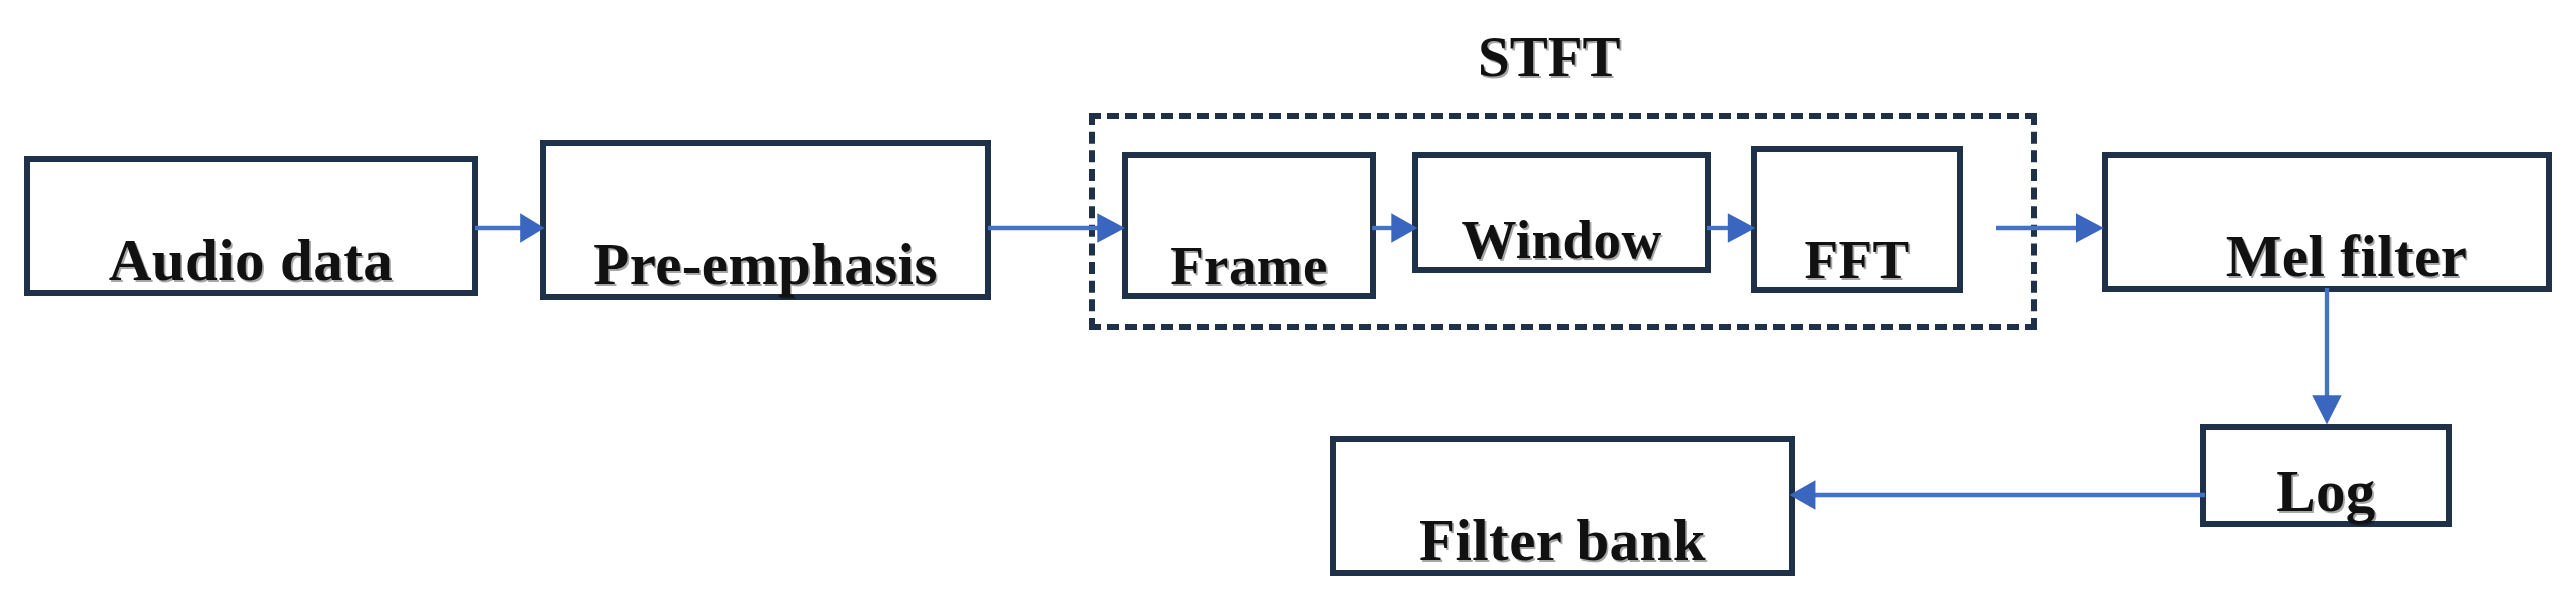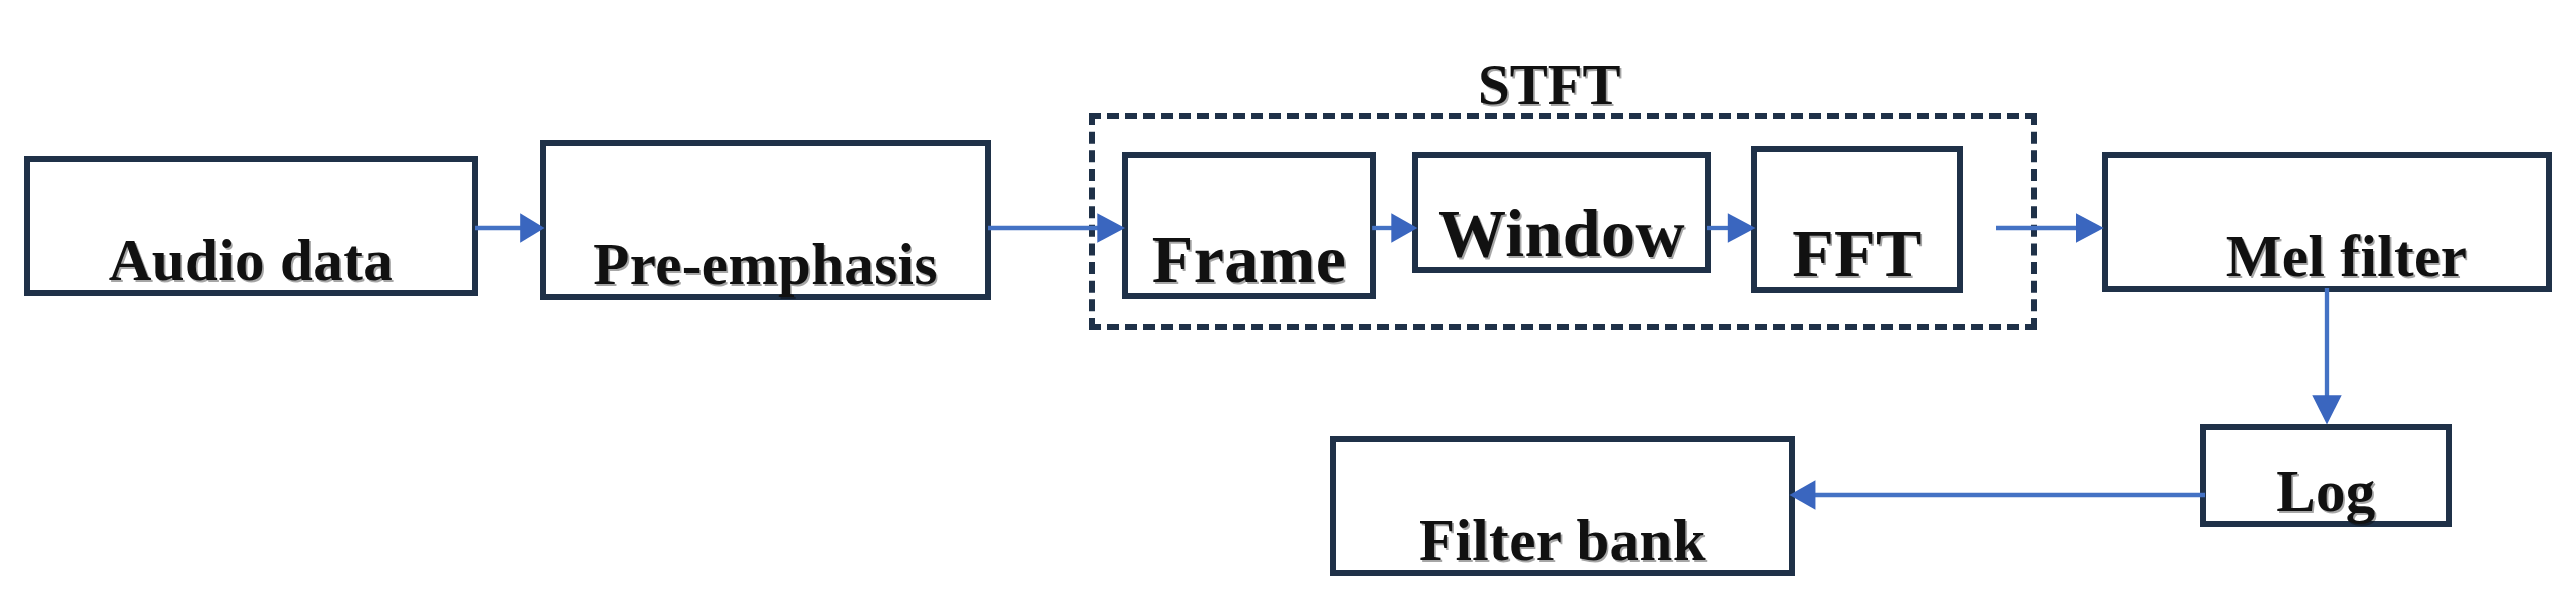--- a/index.html
+++ b/index.html
@@ -34,41 +34,40 @@
   .node .node-label {
     font-family: "Liberation Serif", "DejaVu Serif", serif;
     font-weight: bold;
     font-size: 59px;
     line-height: 1;
     color: #111111;
     letter-spacing: 0.4px;
     white-space: nowrap;
     text-shadow: 1.7px 1.7px 0 rgba(0,0,0,0.35);
   }
-  .node.small .node-label { font-size: 68px; }
+  .node.small .node-label { font-size: 55px; }
 
   
   .group-box {
     position: absolute;
     box-sizing: border-box;
     border: 6px dashed #1f3148;
     background: transparent;
     z-index: 1;
   }
   .group-title {
     position: absolute;
     font-family: "Liberation Serif", "DejaVu Serif", serif;
     font-weight: bold;
     font-size: 57px;
     line-height: 1;
     color: #111111;
     white-space: nowrap;
     text-shadow: 1.7px 1.7px 0 rgba(0,0,0,0.35);
     z-index: 2;
-    margin-top: 28px;
   }
 
   
   .conn {
     position: absolute;
     z-index: 4;
   }
   .conn svg { display: block; overflow: visible; }
 </style>
 </head>

